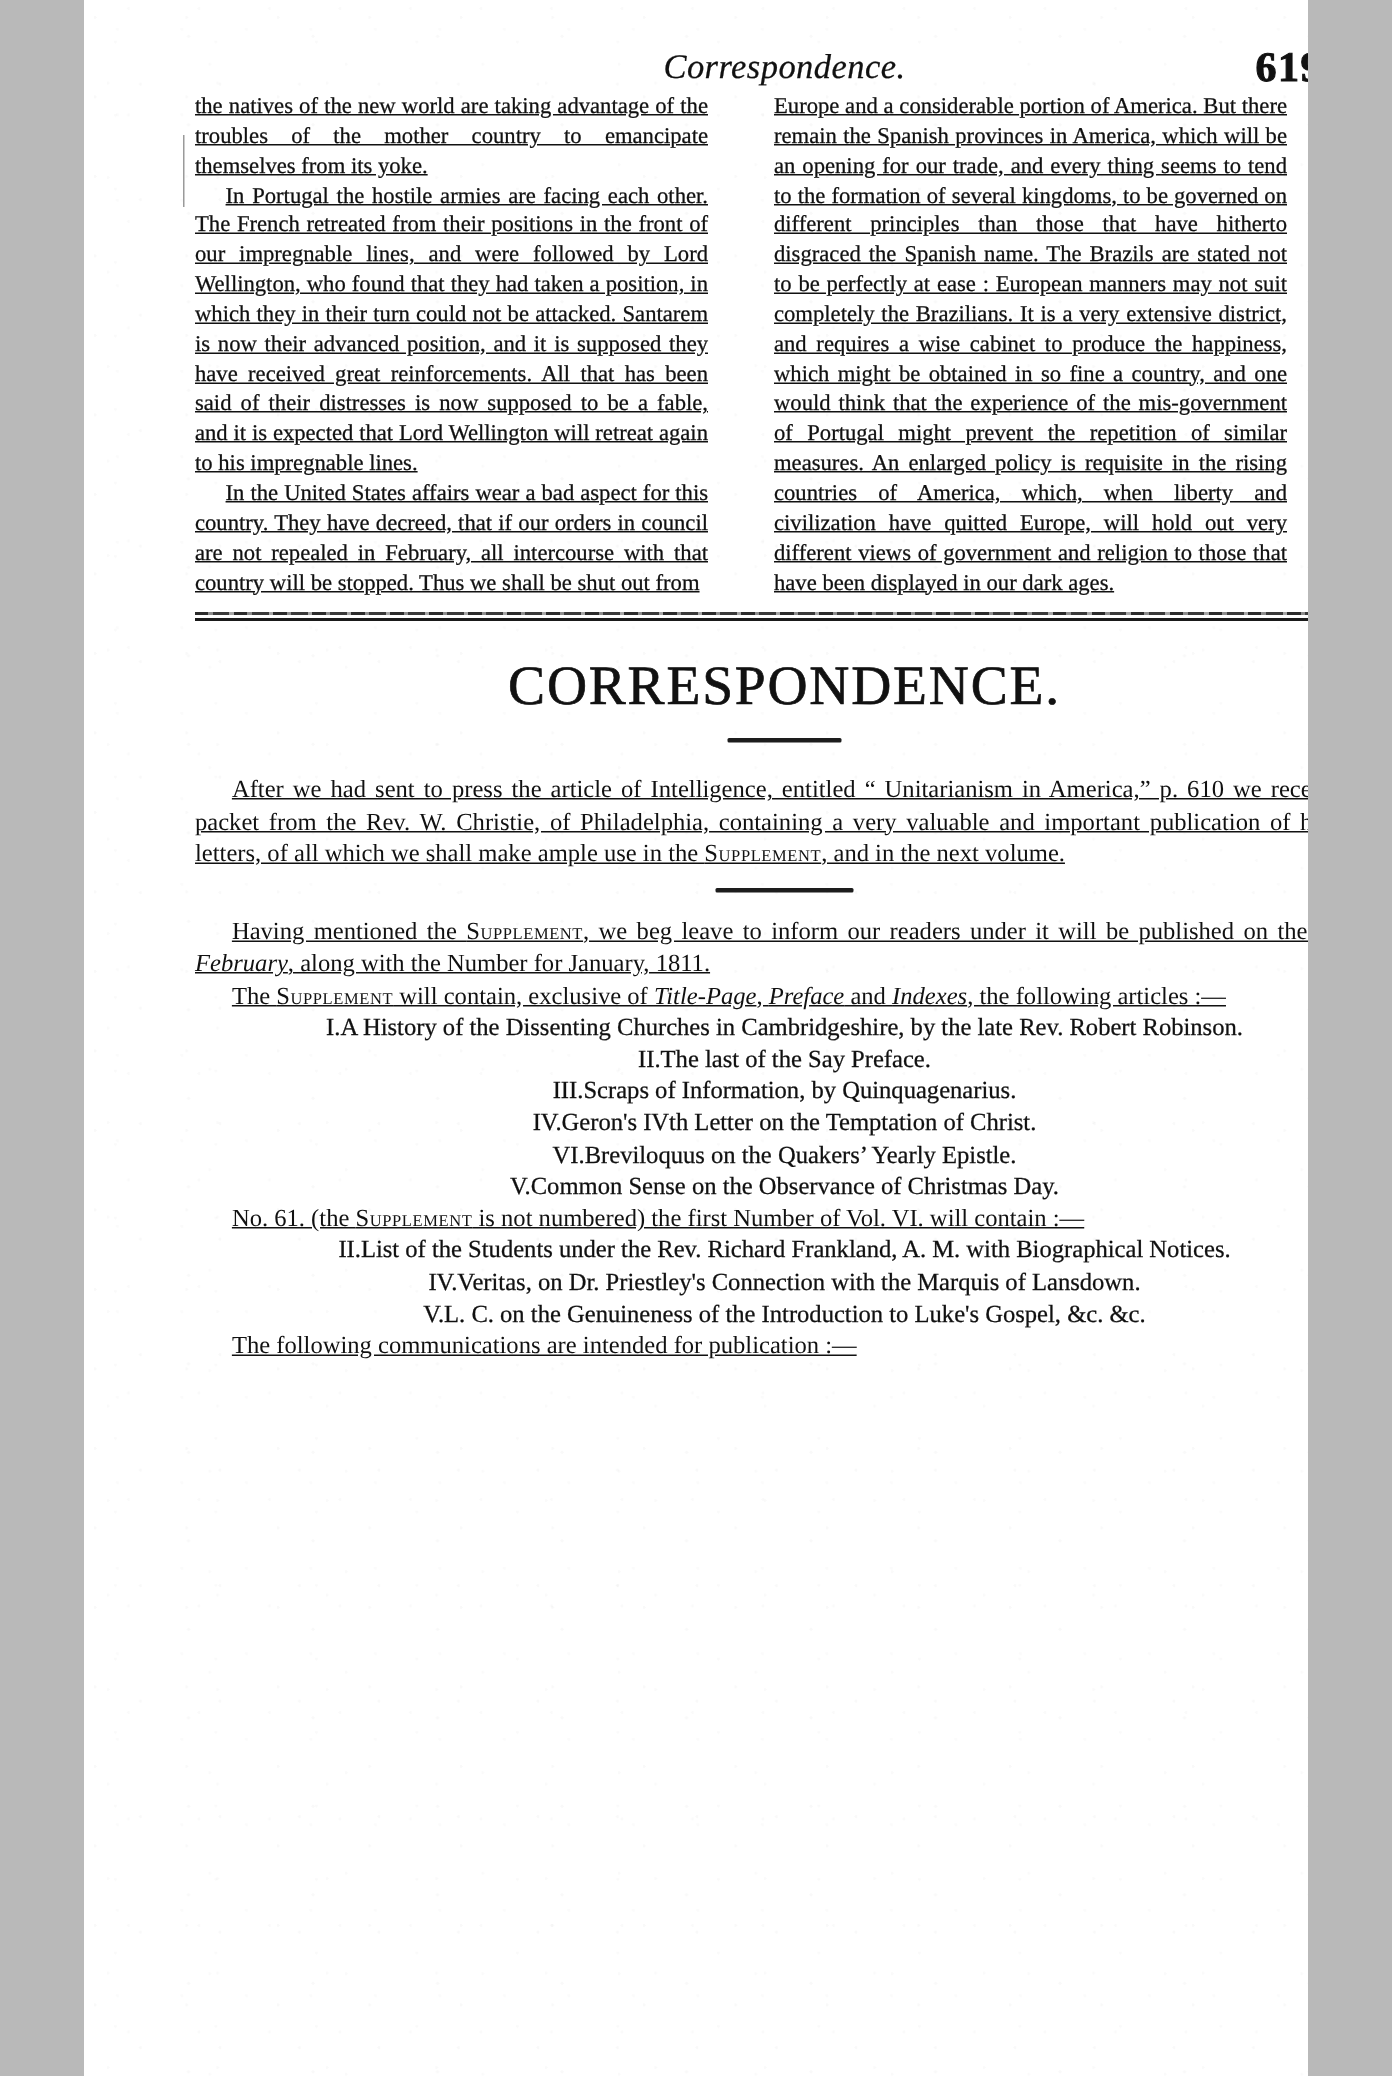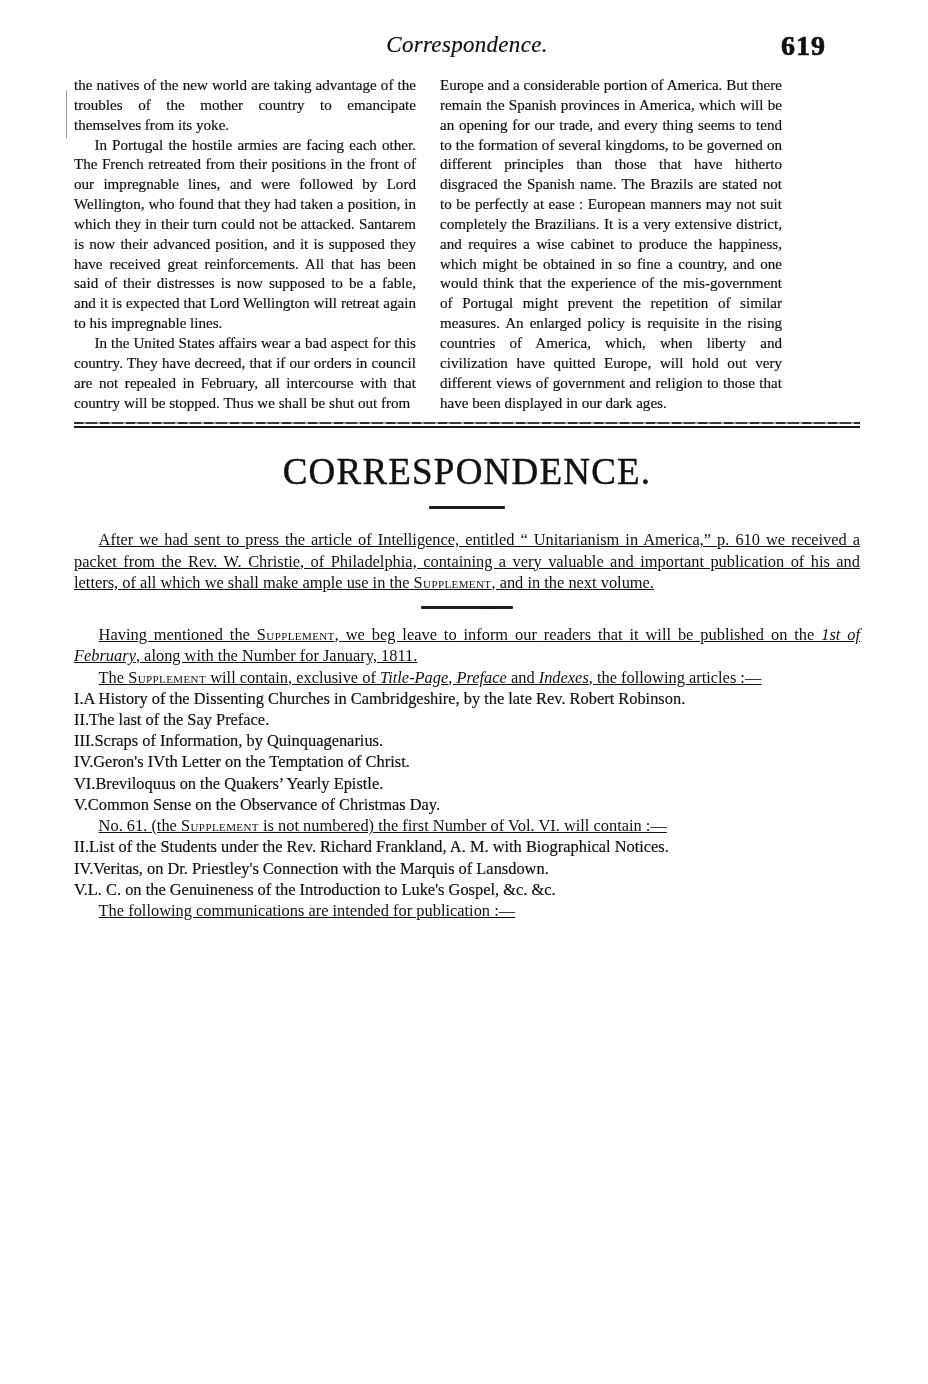--- a/index.html
+++ b/index.html
@@ -4,21 +4,21 @@
 <title>Correspondence — scanned page 619</title>
 <style>
   html, body {
     margin: 0;
     padding: 0;
     background: #b9b9b9;
   }
 
   .page {
     position: relative;
-    width: 928px;
+    width: 816px;
     height: 1384px;
     margin: 0 auto;
     background: #ffffff;
     overflow: hidden;
     font-family: "Liberation Serif", "DejaVu Serif", serif;
     color: #111111;
     box-sizing: border-box;
   }
 
   
@@ -81,22 +81,22 @@
     top: 30px;
     font-weight: bold;
     font-size: 28px;
     letter-spacing: 1px;
     -webkit-text-stroke: .7px #111;
   }
 
   
   .columns {
     display: flex;
-    gap: 24px;
-    margin-top: 14px;
+    gap: 44px;
+    text-decoration: underline;
   }
   .col {
     width: 342px;
     font-size: 15.1px;
     line-height: 1.315;
     text-align: justify;
     text-justify: inter-word;
     hyphens: manual;
   }
   .col p { margin: 0; }
@@ -162,20 +162,21 @@
   .it { font-style: italic; }
 
   
   ol.articles,
   .articles {
     margin: 0;
     padding: 0;
     list-style: none;
     font-size: 16.4px;
     line-height: 1.295;
+    text-align: center;
   }
   .gap-md { margin-top: 18px; }
 
   
   .inky { -webkit-text-stroke: .18px #111; }
 </style>
 </head>
 <body>
 
 <div class="page">
@@ -210,21 +211,21 @@
     <div class="ornament"></div>
 
     <div class="body">
       <p class="lead"><span>After we had sent to press the article of Intelligence, entitled “ Unitarianism in America,” p. 610 we received a packet from the Rev. W. Christie, of Philadelphia, containing a very valuable and important publication of his and letters, of all which we shall make ample use in the </span><span class="sc">Supplement</span><span>, and in the next volume.</span></p>
     </div>
 
     <div class="ornament wide"></div>
 
     <div class="body">
 
-      <p class="para block"><span>Having mentioned the </span><span class="sc">Supplement</span><span>, we beg leave to inform our readers that it will be published on the </span><span class="it">1st of February</span><span>, along with the Number for January, 1811.</span></p>
+      <p class="para block"><span>Having mentioned the </span><span class="sc">Supplement</span><span>, we beg leave to inform our readers under it will be published on the </span><span class="it">1st of February</span><span>, along with the Number for January, 1811.</span></p>
 
       <p class="para"><span>The </span><span class="sc">Supplement</span><span> will contain, exclusive of </span><span class="it">Title-Page</span><span>, </span><span class="it">Preface</span><span> and </span><span class="it">Indexes</span><span>, the following articles :—</span></p>
     </div>
 
     <div class="articles inky">
       <div><span class="num">I.</span><span>A History of the Dissenting Churches in Cambridgeshire, by the late Rev. Robert Robinson.</span></div>
       <div><span class="num">II.</span><span>The last of the Say Preface.</span></div>
       <div><span class="num">III.</span><span>Scraps of Information, by Quinquagenarius.</span></div>
       <div><span class="num">IV.</span><span>Geron's IVth Letter on the Temptation of Christ.</span></div>
       <div><span class="num">VI.</span><span>Breviloquus on the Quakers’ Yearly Epistle.</span></div>

